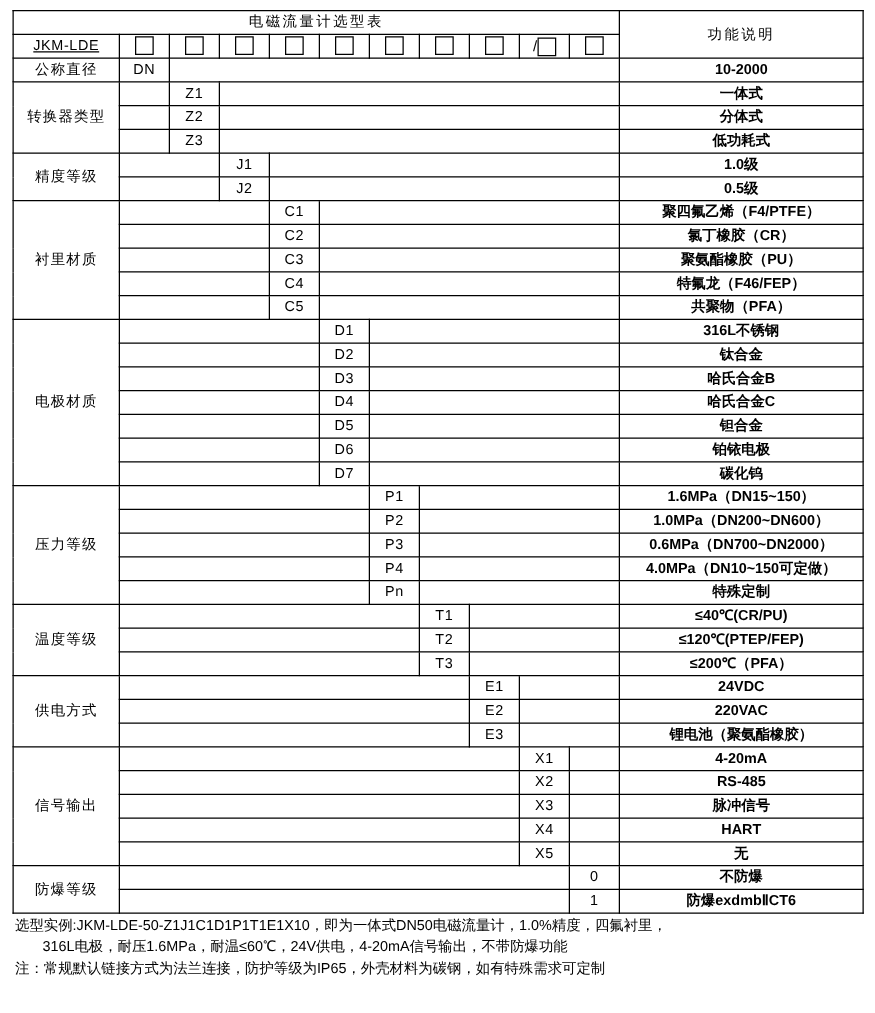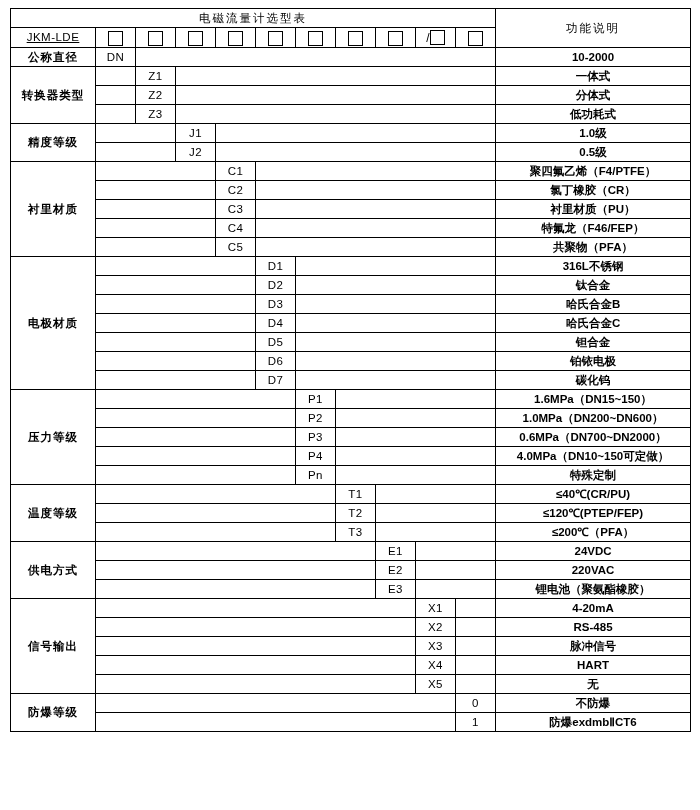--- a/index.html
+++ b/index.html
@@ -31,21 +31,21 @@
     text-align: center;
     vertical-align: middle;
     padding: 0;
     height: 18px;
     line-height: 18px;
     white-space: nowrap;
     overflow: hidden;
   }
   td.rowlabel {
     font-size: 13px;
-    font-weight: bold;
+    font-weight: normal;
     letter-spacing: 1px;
   }
   td.desc {
     font-size: 12px;
     font-weight: bold;
   }
   td.head-title {
     font-size: 14px;
     letter-spacing: 2px;
     height: 24px;
@@ -186,21 +186,21 @@
     <tr>
       <td class="empty" colspan="3"></td>
       <td class="code">C2</td>
       <td class="empty" colspan="6"></td>
       <td class="desc">氯丁橡胶（CR）</td>
     </tr>
     <tr>
       <td class="empty" colspan="3"></td>
       <td class="code">C3</td>
       <td class="empty" colspan="6"></td>
-      <td class="desc">衬里材质（PU）</td>
+      <td class="desc">聚氨酯橡胶（PU）</td>
     </tr>
     <tr>
       <td class="empty" colspan="3"></td>
       <td class="code">C4</td>
       <td class="empty" colspan="6"></td>
       <td class="desc">特氟龙（F46/FEP）</td>
     </tr>
     <tr>
       <td class="empty" colspan="3"></td>
       <td class="code">C5</td>
@@ -363,13 +363,18 @@
       <td class="desc">不防爆</td>
     </tr>
     <tr>
       <td class="empty" colspan="9"></td>
       <td class="code">1</td>
       <td class="desc">防爆exdmbⅡCT6</td>
     </tr>
   </tbody>
     </table>
 
+  <div class="notes">
+    <div>选型实例:JKM-LDE-50-Z1J1C1D1P1T1E1X10，即为一体式DN50电磁流量计，1.0%精度，四氟衬里，</div>
+    <div class="indent">316L电极，耐压1.6MPa，耐温≤60℃，24V供电，4-20mA信号输出，不带防爆功能</div>
+    <div>注：常规默认链接方式为法兰连接，防护等级为IP65，外壳材料为碳钢，如有特殊需求可定制</div>
+  </div>
 </div>
 
 </body></html>

